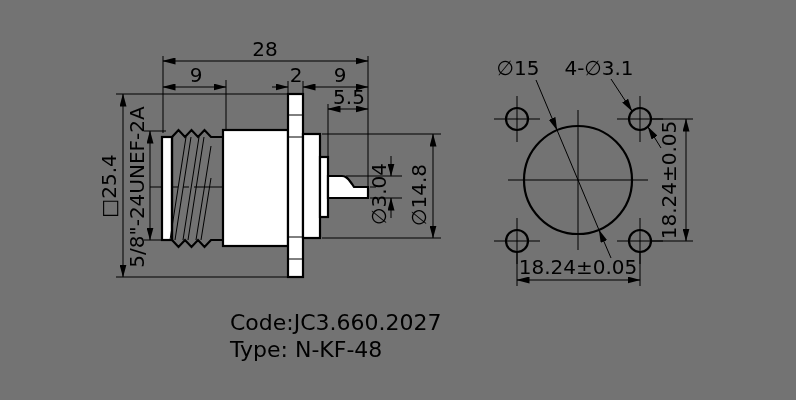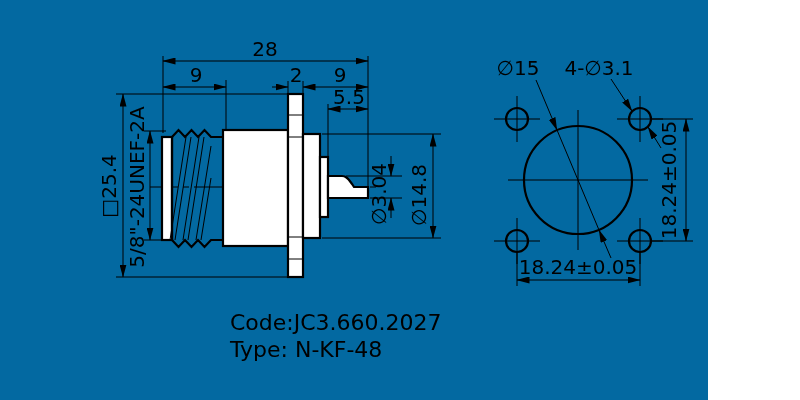--- a/index.html
+++ b/index.html
@@ -1,16 +1,16 @@
 <!DOCTYPE html>
 <html><head>
 <meta charset="utf-8">
 <style>
   html,body{margin:0;padding:0;background:#ffffff;}
-  #stage{position:relative;width:708px;height:400px;background:#0369a1;overflow:hidden;}
+  #stage{position:relative;width:796px;height:400px;background:#737373;overflow:hidden;}
   svg{display:block;}
   text{font-family:"DejaVu Sans","Liberation Sans",sans-serif;font-size:20px;fill:#000;}
   .ttl{font-size:22px;}
   .ol{fill:#ffffff;stroke:#000;stroke-width:2.2;stroke-linejoin:miter;}
   .ol2{fill:none;stroke:#000;stroke-width:2.2;stroke-linejoin:miter;}
   .tl{fill:none;stroke:#000;stroke-width:1;}
   .cl{fill:none;stroke:#000;stroke-width:1;stroke-dasharray:28 5 6 5;}
 </style>
 </head>
 <body>

